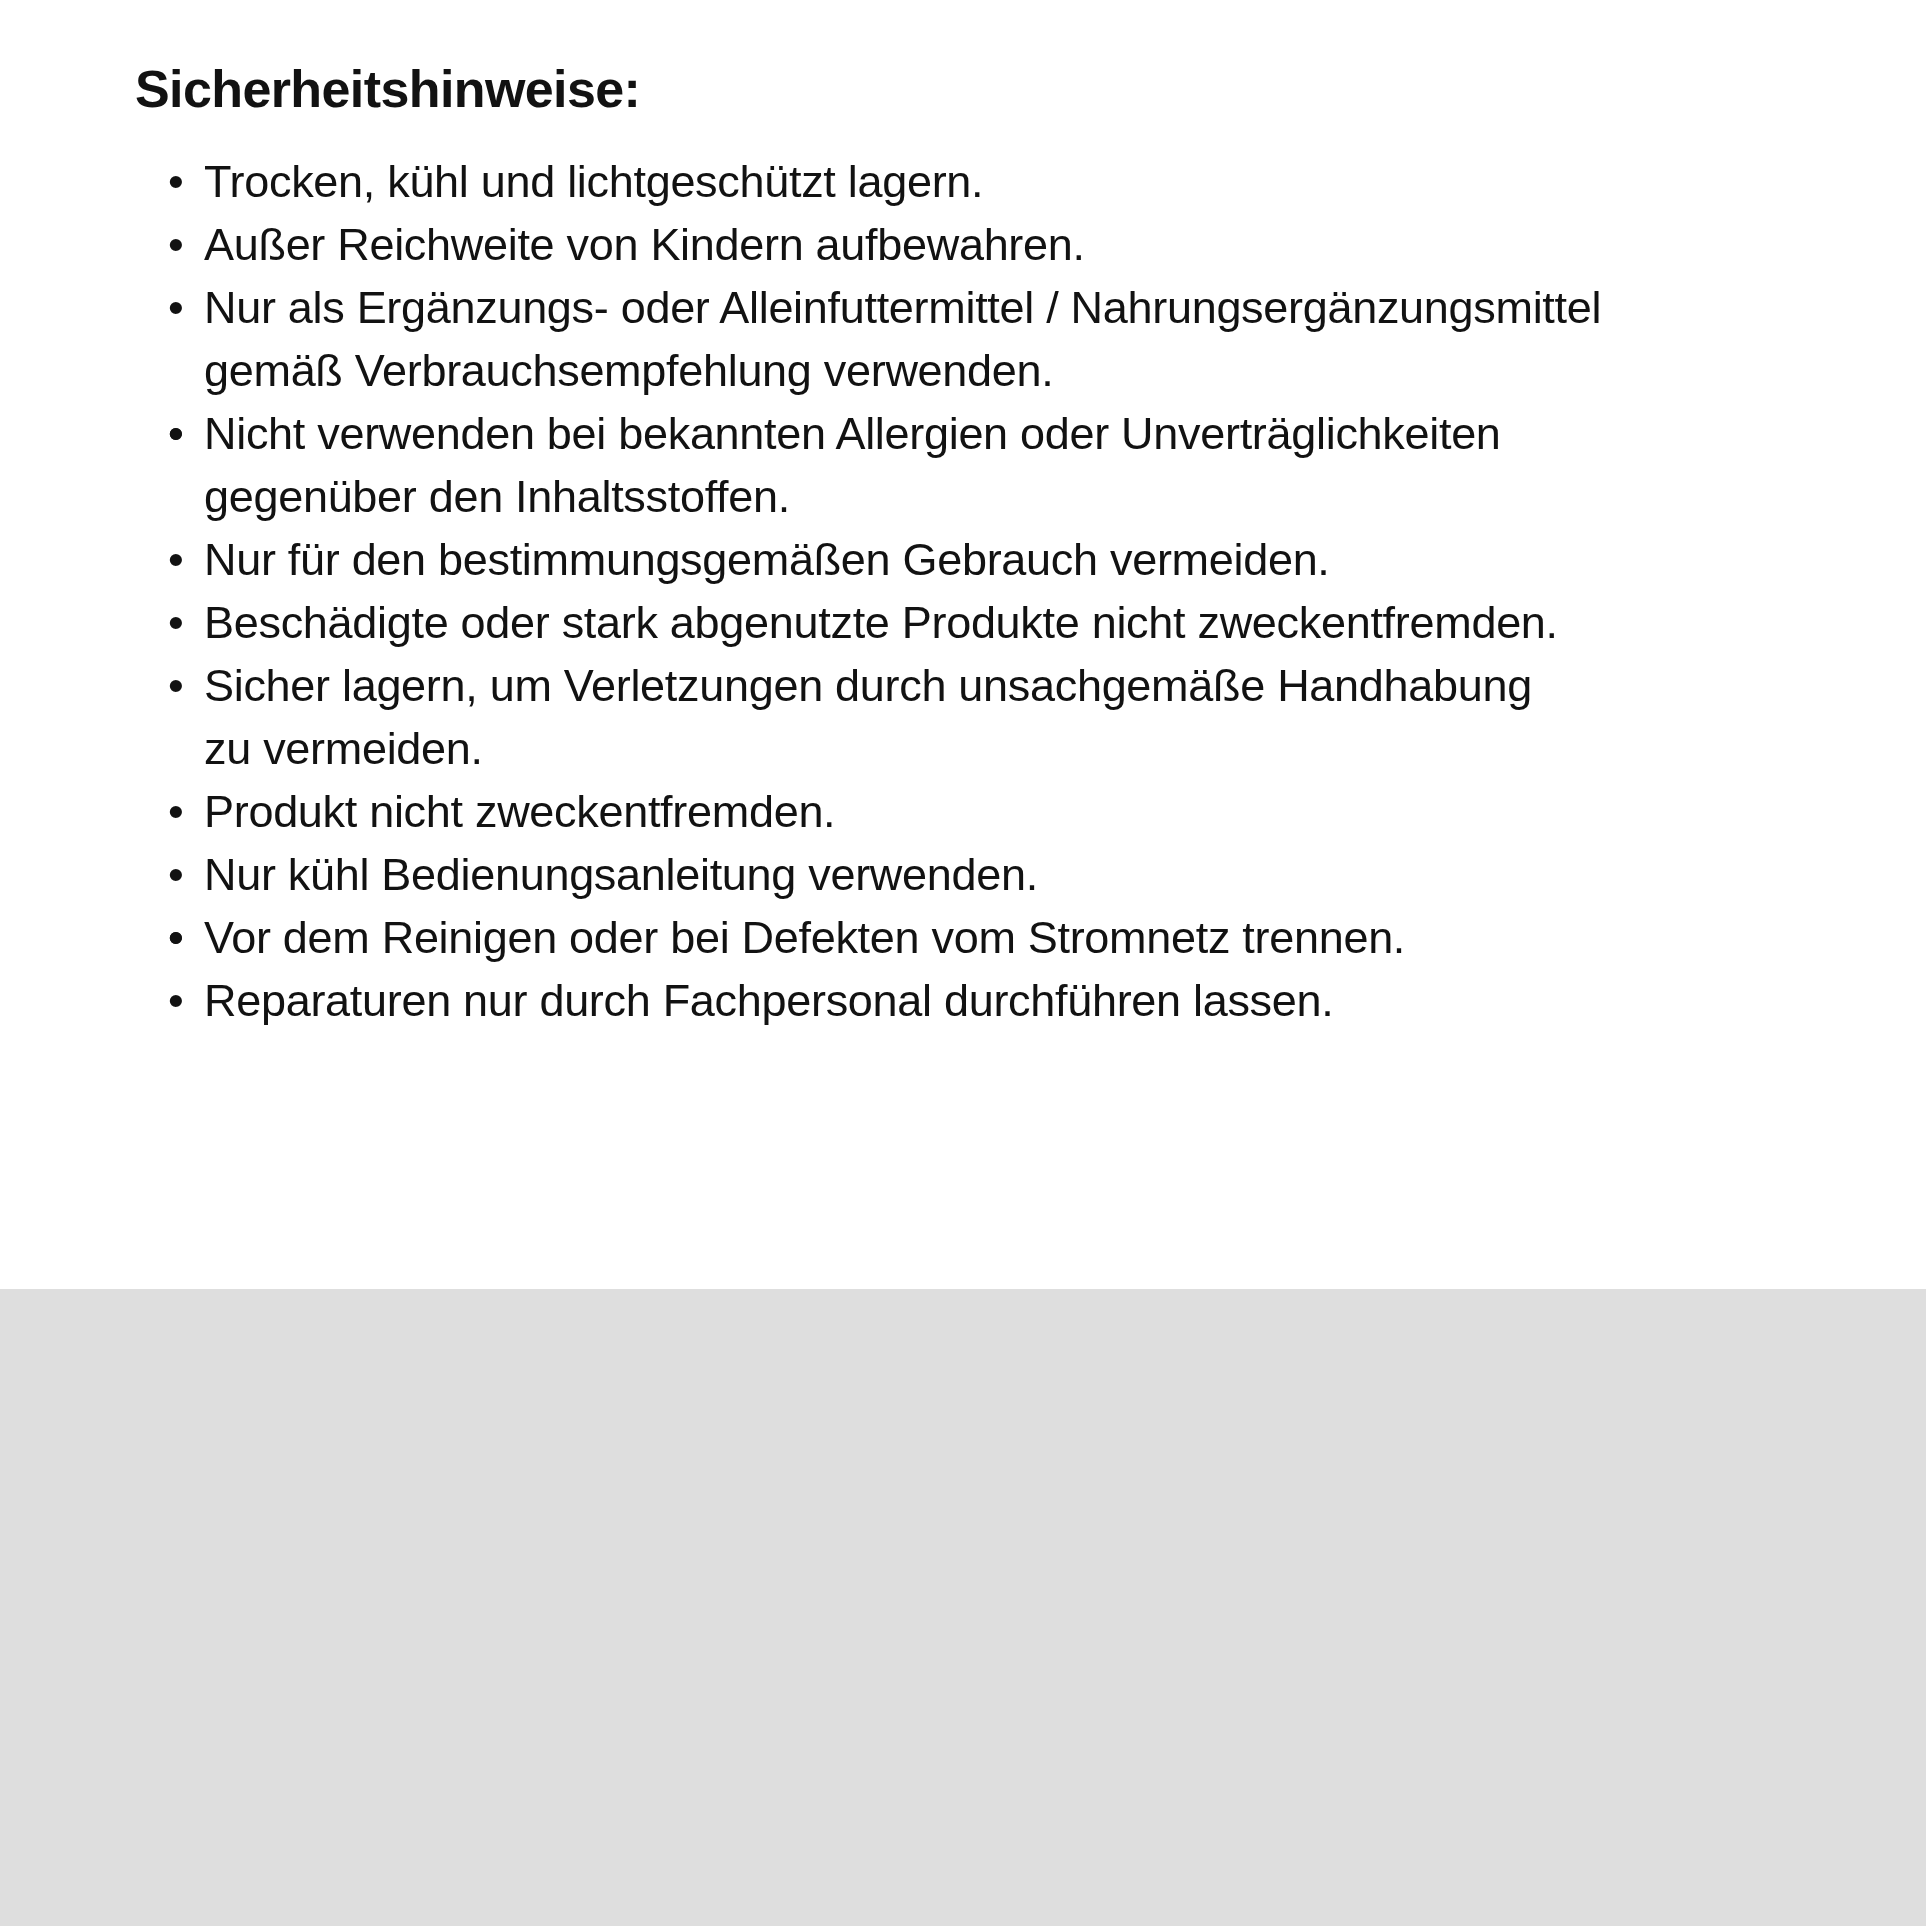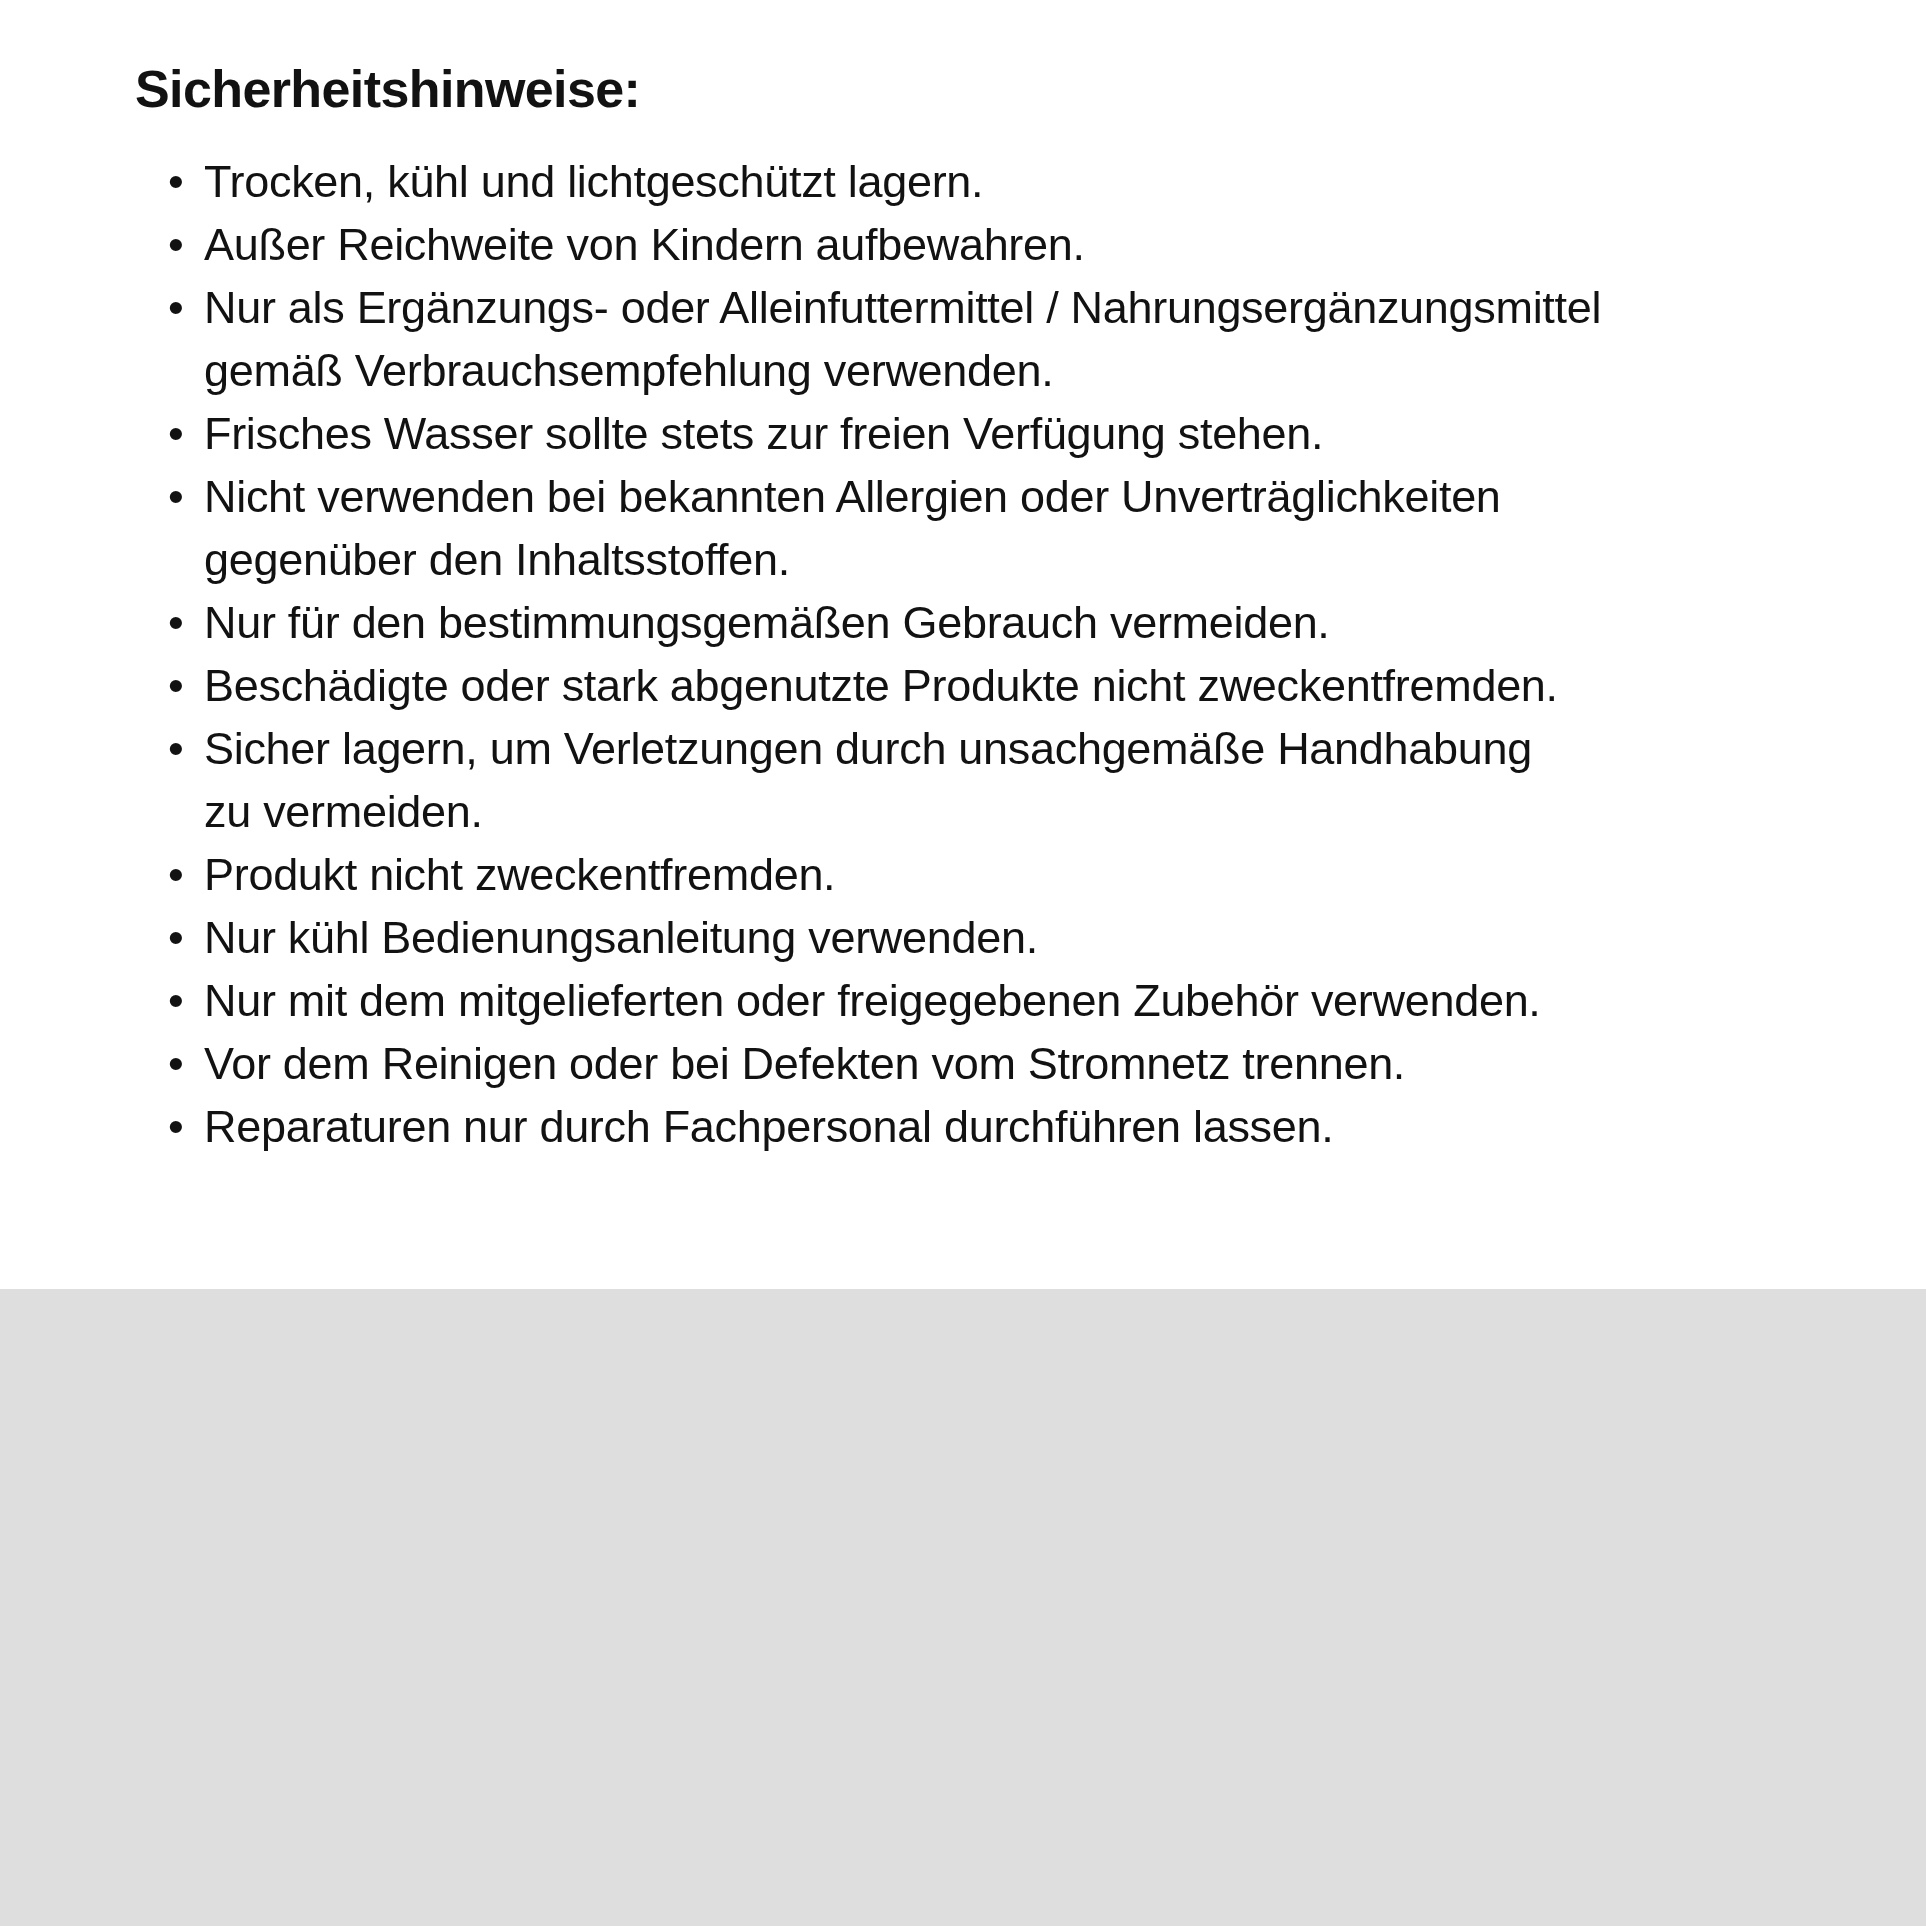--- a/index.html
+++ b/index.html
@@ -86,21 +86,20 @@
         </li>
 
         <li>
           <span class="bullet">•</span>
           <span class="txt">Nur als Ergänzungs- oder Alleinfuttermittel / Nahrungsergänzungsmittel
 gemäß Verbrauchsempfehlung verwenden.</span>
         </li>
 
         <li>
           <span class="bullet">•</span>
-          <span class="txt">Frisches Wasser sollte stets zur freien Verfügung stehen.</span>
         </li>
 
         <li>
           <span class="bullet">•</span>
           <span class="txt">Nicht verwenden bei bekannten Allergien oder Unverträglichkeiten
 gegenüber den Inhaltsstoffen.</span>
         </li>
 
         <li>
           <span class="bullet">•</span>
@@ -123,21 +122,20 @@
           <span class="txt">Produkt nicht zweckentfremden.</span>
         </li>
 
         <li>
           <span class="bullet">•</span>
           <span class="txt">Nur kühl Bedienungsanleitung verwenden.</span>
         </li>
 
         <li>
           <span class="bullet">•</span>
-          <span class="txt">Nur mit dem mitgelieferten oder freigegebenen Zubehör verwenden.</span>
         </li>
 
         <li>
           <span class="bullet">•</span>
           <span class="txt">Vor dem Reinigen oder bei Defekten vom Stromnetz trennen.</span>
         </li>
 
         <li>
           <span class="bullet">•</span>
           <span class="txt">Reparaturen nur durch Fachpersonal durchführen lassen.</span>

